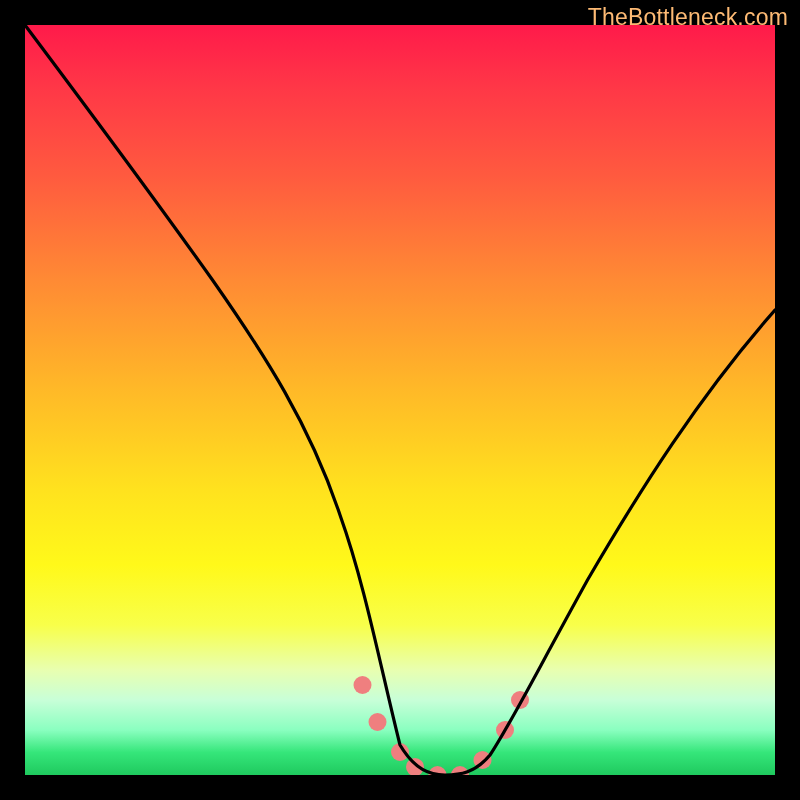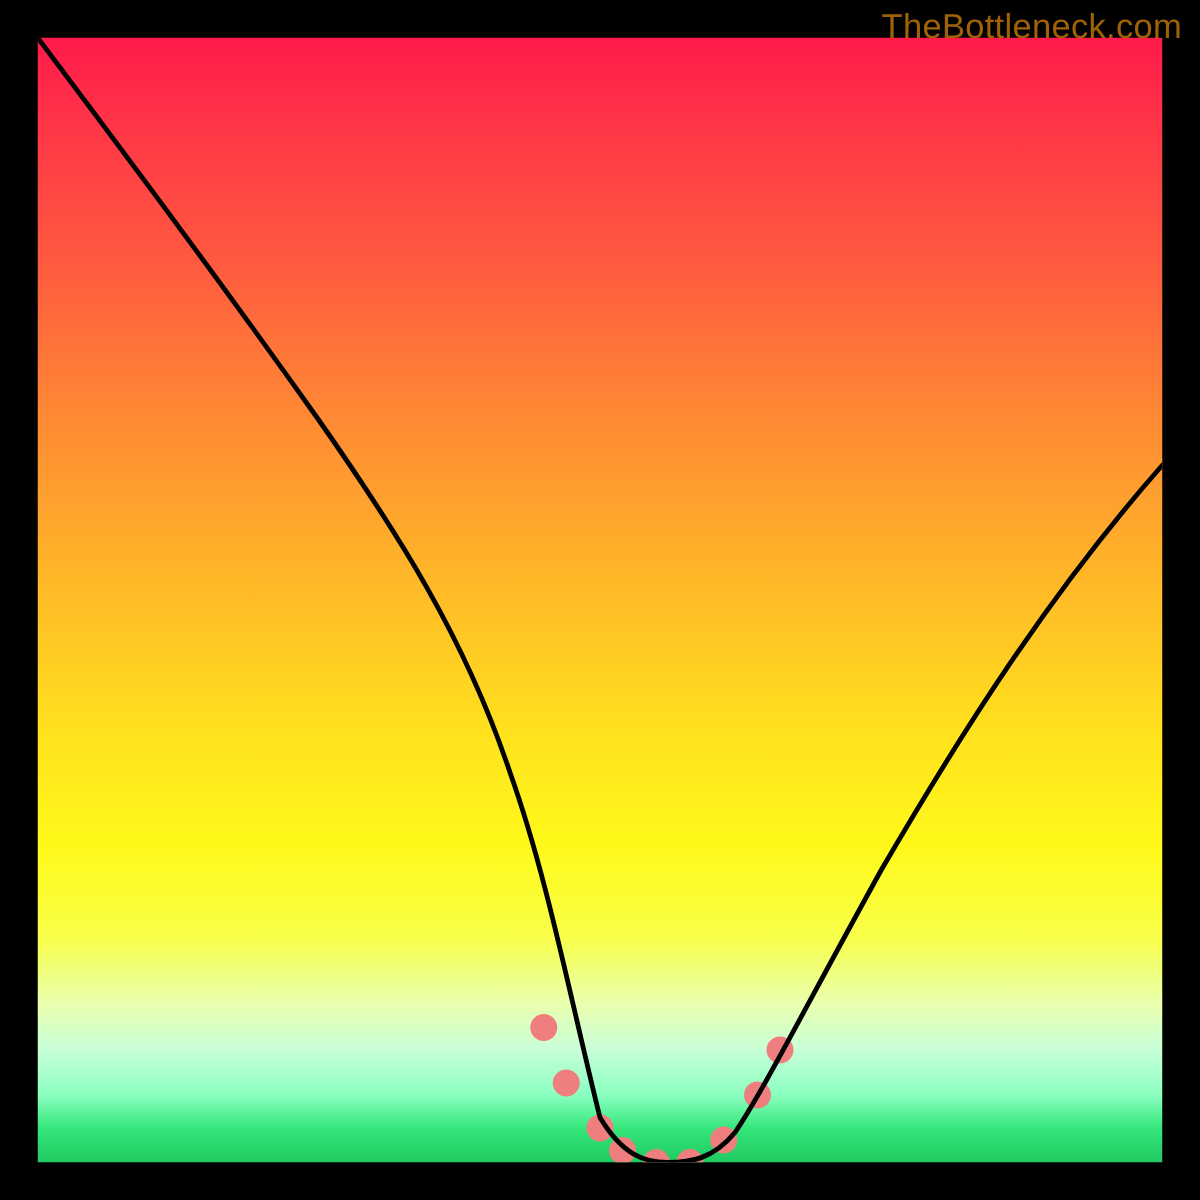--- a/index.html
+++ b/index.html
@@ -43,21 +43,21 @@
       #1fc95e 100%);
   }
   .curve {
     position: absolute;
     inset: 0;
   }
   .watermark {
     position: absolute;
     top: 4px;
     right: 12px;
-    color: #a16207;
+    color: #fdba74;
     font-size: 23px;
     font-weight: 500;
     letter-spacing: 0.2px;
     user-select: none;
   }
 </style>
 </head>
 <body>
 
 <div class="frame">

